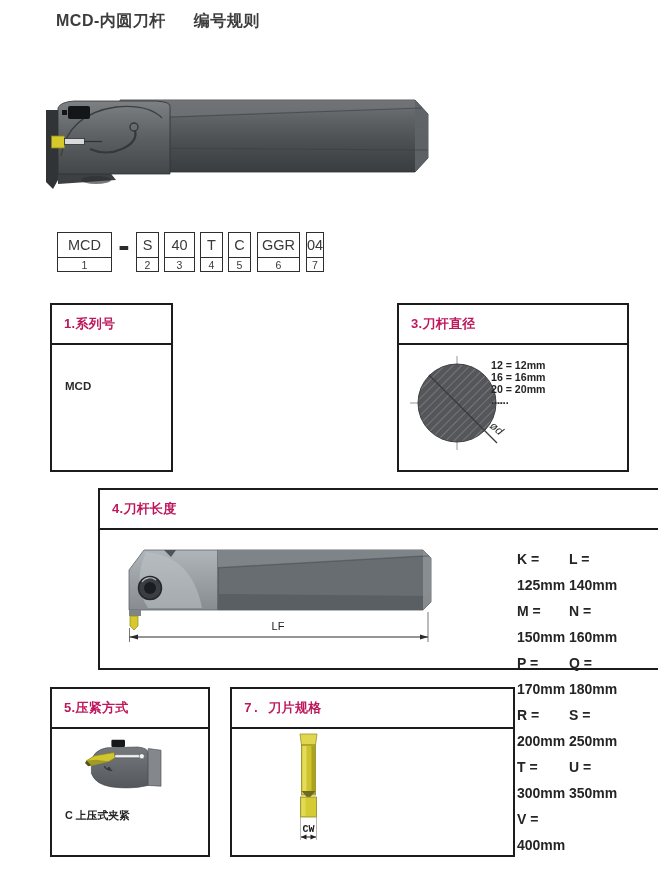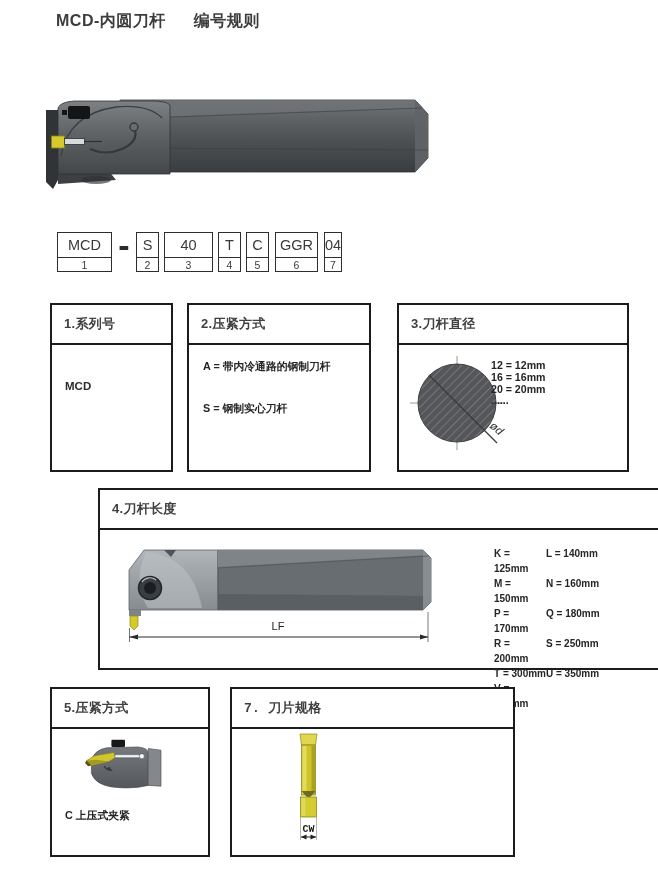--- a/index.html
+++ b/index.html
@@ -14,36 +14,36 @@
 
   
   .code-row{position:absolute;left:57px;top:232px;height:40px;display:flex;align-items:flex-start;}
   .seg{border:1.5px solid #2e2e2e;display:flex;flex-direction:column;box-sizing:border-box;background:#fff;}
   .seg .val{height:24px;display:flex;align-items:center;justify-content:center;font-size:14.5px;color:#3a3a3a;border-bottom:1.5px solid #2e2e2e;padding:0 4px;}
   .seg .num{height:13px;display:flex;align-items:center;justify-content:center;font-size:10.5px;color:#3a3a3a;}
   .dash{width:24px;display:flex;align-items:center;justify-content:center;height:26px;font-size:34px;font-weight:900;color:#2b2b2b;line-height:0;}
 
   
   .ibox{position:absolute;border:2px solid #1c1c1c;box-sizing:border-box;background:#fff;}
-  .ibox .hd{height:38px;border-bottom:2px solid #1c1c1c;display:flex;align-items:center;padding-left:12px;font-size:13px;font-weight:600;color:#404040;letter-spacing:.3px;}
+  .ibox .hd{height:38px;border-bottom:2px solid #1c1c1c;display:flex;align-items:center;padding-left:12px;font-size:13px;font-weight:600;color:#be185d;letter-spacing:.3px;}
 
   .b1{left:50px;top:303px;width:123px;height:169px;}
   .b1 .mcd{position:absolute;left:13px;top:75px;font-size:11.5px;font-weight:700;color:#2b2b2b;}
 
   .b2{left:187px;top:303px;width:184px;height:169px;}
   .b2 .ln{position:absolute;left:14px;font-size:10.8px;font-weight:600;color:#252525;}
   .b2 .la{top:55px;} .b2 .ls{top:97px;}
 
   .b3{left:397px;top:303px;width:232px;height:169px;}
   .b3 svg{position:absolute;left:4px;top:42px;}
   .b3 .opts{position:absolute;left:92px;top:55px;font-size:10.6px;font-weight:600;color:#252525;line-height:11.8px;}
 
   .b4{left:50px;top:488px;width:568px;height:182px;margin-left:48px;}
   .b4 svg{position:absolute;left:18px;top:50px;}
-  .b4 .opts{position:absolute;left:394px;top:56px;font-size:10px;font-weight:600;color:#252525;line-height:15px;}
+  .b4 .opts{position:absolute;left:417px;top:56px;font-size:14px;font-weight:600;color:#252525;line-height:26px;}
   .b4 .opts .row{display:flex;}
   .b4 .opts .c1{width:52px;} .b4 .opts .c2{width:60px;}
 
   .b5{left:50px;top:687px;width:160px;height:170px;}
   .b5 svg{position:absolute;left:22px;top:46px;}
   .b5 .cap{position:absolute;left:13px;top:120px;font-size:10.8px;font-weight:600;color:#252525;}
 
   .b7{left:230px;top:687px;width:285px;height:170px;font-family:Liberation Mono, monospace;}
   .b7 svg{position:absolute;left:60px;top:44px;}
   .b7 .opts{position:absolute;left:158px;top:56px;font-size:11px;font-weight:600;color:#252525;line-height:15px;}
@@ -101,21 +101,21 @@
   <div class="code-row">
     <div class="seg" style="width:55px">
       <div class="val">MCD</div>
       <div class="num">1</div>
     </div>
     <div class="dash">-</div>
     <div class="seg" style="width:23px">
       <div class="val">S</div>
       <div class="num">2</div>
     </div>
-    <div class="seg" style="width:49px;margin-left:5px">
+    <div class="seg" style="width:31px;margin-left:5px">
       <div class="val">40</div>
       <div class="num">3</div>
     </div>
     <div class="seg" style="width:23px;margin-left:5px">
       <div class="val">T</div>
       <div class="num">4</div>
     </div>
     <div class="seg" style="width:23px;margin-left:5px">
       <div class="val">C</div>
       <div class="num">5</div>
@@ -128,25 +128,20 @@
       <div class="val">04</div>
       <div class="num">7</div>
     </div>
   </div>
 
   <div class="ibox b1">
     <div class="hd">1.系列号</div>
     <div class="mcd">MCD</div>
   </div>
 
-  <div class="ibox b2">
-    <div class="hd">2.压紧方式</div>
-    <div class="ln la">A = 带内冷通路的钢制刀杆</div>
-    <div class="ln ls">S = 钢制实心刀杆</div>
-  </div>
 
   <div class="ibox b3">
     <div class="hd">3.刀杆直径</div>
     <svg viewBox="0 0 125 115" width="125" height="115">
       <defs>
         <pattern id="hatch" width="6" height="6" patternTransform="rotate(45)" patternUnits="userSpaceOnUse">
           <rect width="6" height="6" fill="#54565a"></rect>
           <line x1="0" y1="0" x2="0" y2="6" stroke="#85878b" stroke-width="1.3"></line>
         </pattern>
       </defs>

